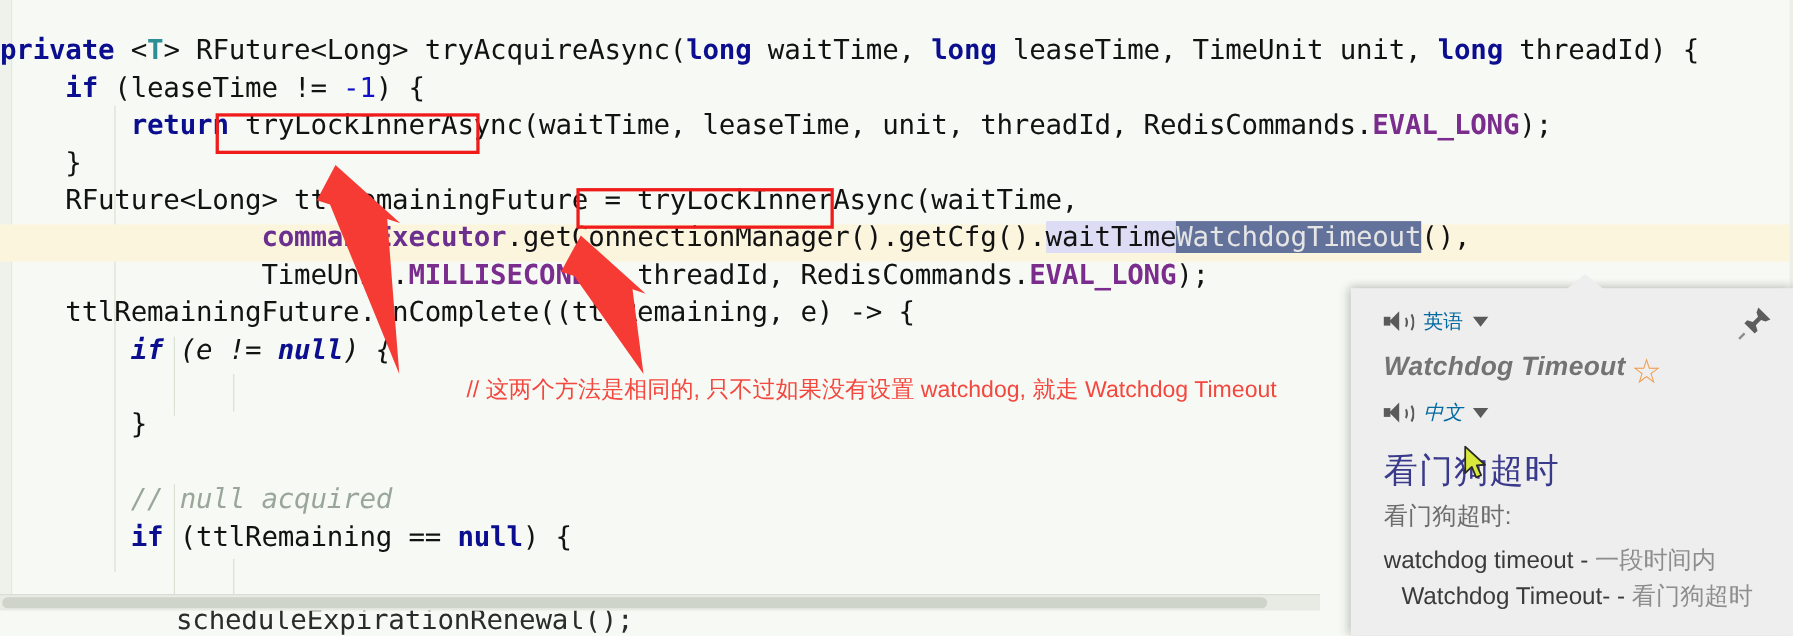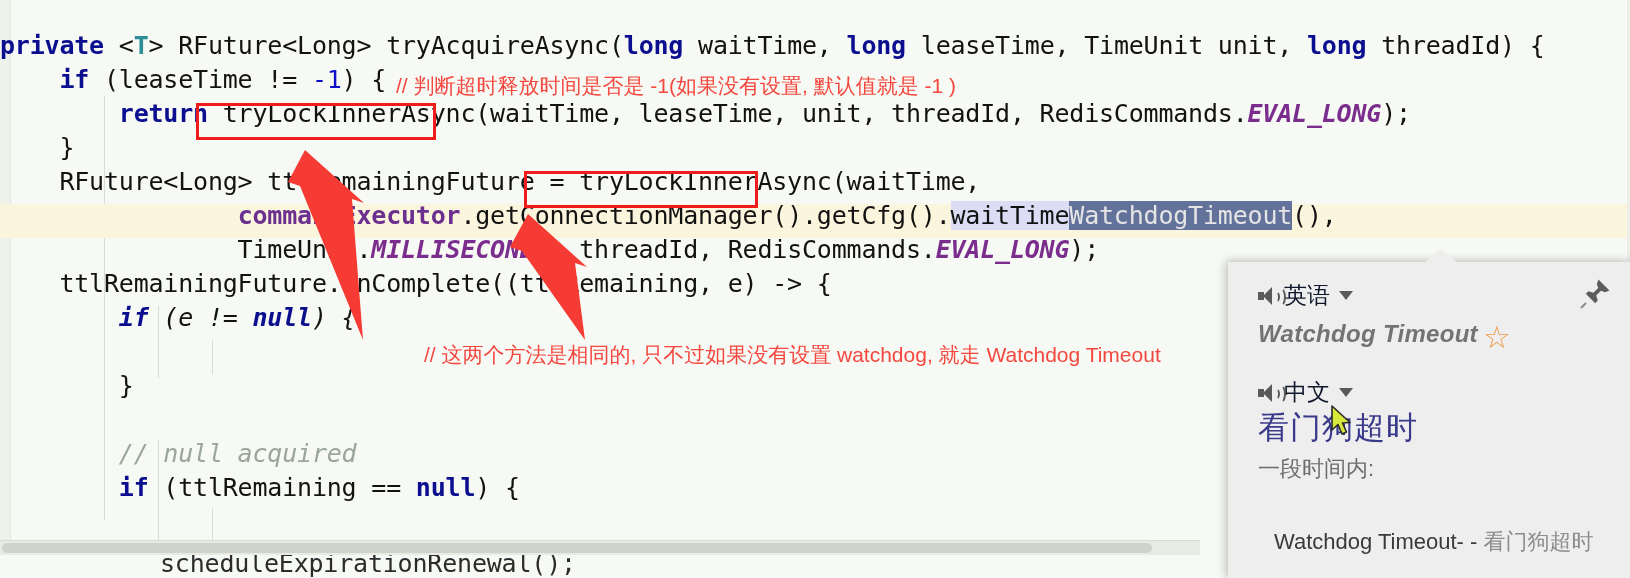--- a/index.html
+++ b/index.html
@@ -75,21 +75,21 @@
     line-height: 34px;
     letter-spacing: -0.2px;
     color: #121212;
   }
 
   .kw      { color: #0b0f8f; font-weight: bold; }
   .kw2     { color: #0b0f8f; font-weight: bold; }
   .type-t  { color: #2d8f96; font-weight: bold; }
   .num     { color: #1010c8; }
   .field   { color: #6b2f8f; font-weight: bold; }
-  .static  { color: #7b2d8e; font-style: italic; font-weight: bold; }
+  .static  { color: #7b2d8e; font-weight: bold; }
   .param   { color: #7a4fa0; }
   .cmt     { color: #9aa69a; font-style: italic; }
   .ann     { color: #f4473f; font-family: "Liberation Sans", sans-serif; font-size: 21px; letter-spacing: 0; }
 
   
   .sel-soft {
     background: #dcdcf4;
   }
   .sel-strong {
     background: #63729b;
@@ -219,22 +219,23 @@
     border: 2px solid #5a5a5a;
     border-left-color: transparent;
     border-top-color: transparent;
     border-bottom-color: transparent;
     border-radius: 50%;
   }
   .spk .w1 { left: 14px; top: 5px;  width: 4px;  height: 8px; }
   .spk .w2 { left: 16px; top: 1px;  width: 8px;  height: 16px; }
 
   .lang-label {
-    font-size: 23px;
-    color: #0f172a;
+    font-size: 18px;
+    color: #0369a1;
+    margin-left: 10px;
     font-family: "Liberation Sans", sans-serif;
   }
   .caret-down {
     display: inline-block;
     margin-left: 9px;
     width: 0; height: 0;
     border-left: 7px solid transparent;
     border-right: 7px solid transparent;
     border-top: 9px solid #5a5a5a;
   }
@@ -323,21 +324,20 @@
     <div class="indent-guide" style="left:158px; top:306px; height:72px;"></div>
     <div class="indent-guide" style="left:212px; top:340px; height:34px;"></div>
     <div class="indent-guide" style="left:158px; top:440px; height:100px;"></div>
     <div class="indent-guide" style="left:212px; top:508px; height:32px;"></div>
 
     <div class="code-layer">
 
       <div class="code-line" style="left:0px; top:29px;"><span class="kw">private</span> &lt;<span class="type-t">T</span>&gt; RFuture&lt;Long&gt; tryAcquireAsync(<span class="kw2">long</span> waitTime, <span class="kw2">long</span> leaseTime, TimeUnit unit, <span class="kw2">long</span> threadId) {</div>
 
       <div class="code-line" style="left:0px; top:63px;">    <span class="kw2">if</span> (leaseTime != <span class="num">-1</span>) {</div>
-      <div class="code-line ann" style="left:396px; top:69px;">// 判断超时释放时间是否是 -1(如果没有设置, 默认值就是 -1 )</div>
 
       <div class="code-line" style="left:0px; top:97px;">        <span class="kw2">return</span> tryLockInnerAsync(waitTime, leaseTime, unit, threadId, RedisCommands.<span class="static">EVAL_LONG</span>);</div>
 
       <div class="code-line" style="left:0px; top:131px;">    }</div>
 
       <div class="code-line" style="left:0px; top:165px;">    RFuture&lt;Long&gt; ttlRemainingFuture = tryLockInnerAsync(waitTime,</div>
 
       <div class="code-line" style="left:0px; top:199px;">                <span class="field">commandExecutor</span>.getConnectionManager().getCfg().<span class="sel-soft">waitTime</span><span class="sel-strong">WatchdogTimeout</span>(),</div>
 
       <div class="code-line" style="left:0px; top:233px;">                TimeUnit.<span class="static">MILLISECONDS</span>, threadId, RedisCommands.<span class="static">EVAL_LONG</span>);</div>
@@ -398,35 +398,39 @@
           <span class="w1"></span>
           <span class="w2"></span>
       </span>
       <span class="lang-label">英语</span>
       <span class="caret-down"></span>
     </div>
 
     <div id="headword">Watchdog Timeout</div>
     <div id="star">☆</div>
 
-    <div class="popup-row" style="left:30px; top:115px;">
+    <div class="popup-row" style="left:30px; top:101px;font-style:italic;">
       <span class="spk">
         <span class="body"></span>
           <span class="cone"></span>
           <span class="w1"></span>
           <span class="w2"></span>
       </span>
       <span class="lang-label">中文</span>
       <span class="caret-down"></span>
     </div>
 
     <div id="zh-word">看门狗超时</div>
 
-    <div id="net-label">一段时间内:</div>
-
+    <div id="net-label">看门狗超时:</div>
+
+    <div class="net-item i0">
+      <span>watchdog timeout -</span>
+      <span class="zh">一段时间内</span>
+    </div>
     <div class="net-item i1">
       <span>Watchdog Timeout- -</span>
       <span class="zh">看门狗超时</span>
     </div>
   </div>
 
   <svg id="cursor" width="26" height="34" viewBox="0 0 26 34">
     <path d="M2 1 L2 25 L8 19.5 L12 29 L16.5 27 L12.5 18 L20 17.5 Z" fill="#d9e83c" stroke="#2a2a2a" stroke-width="1.6" stroke-linejoin="round"></path>
   </svg>
 

